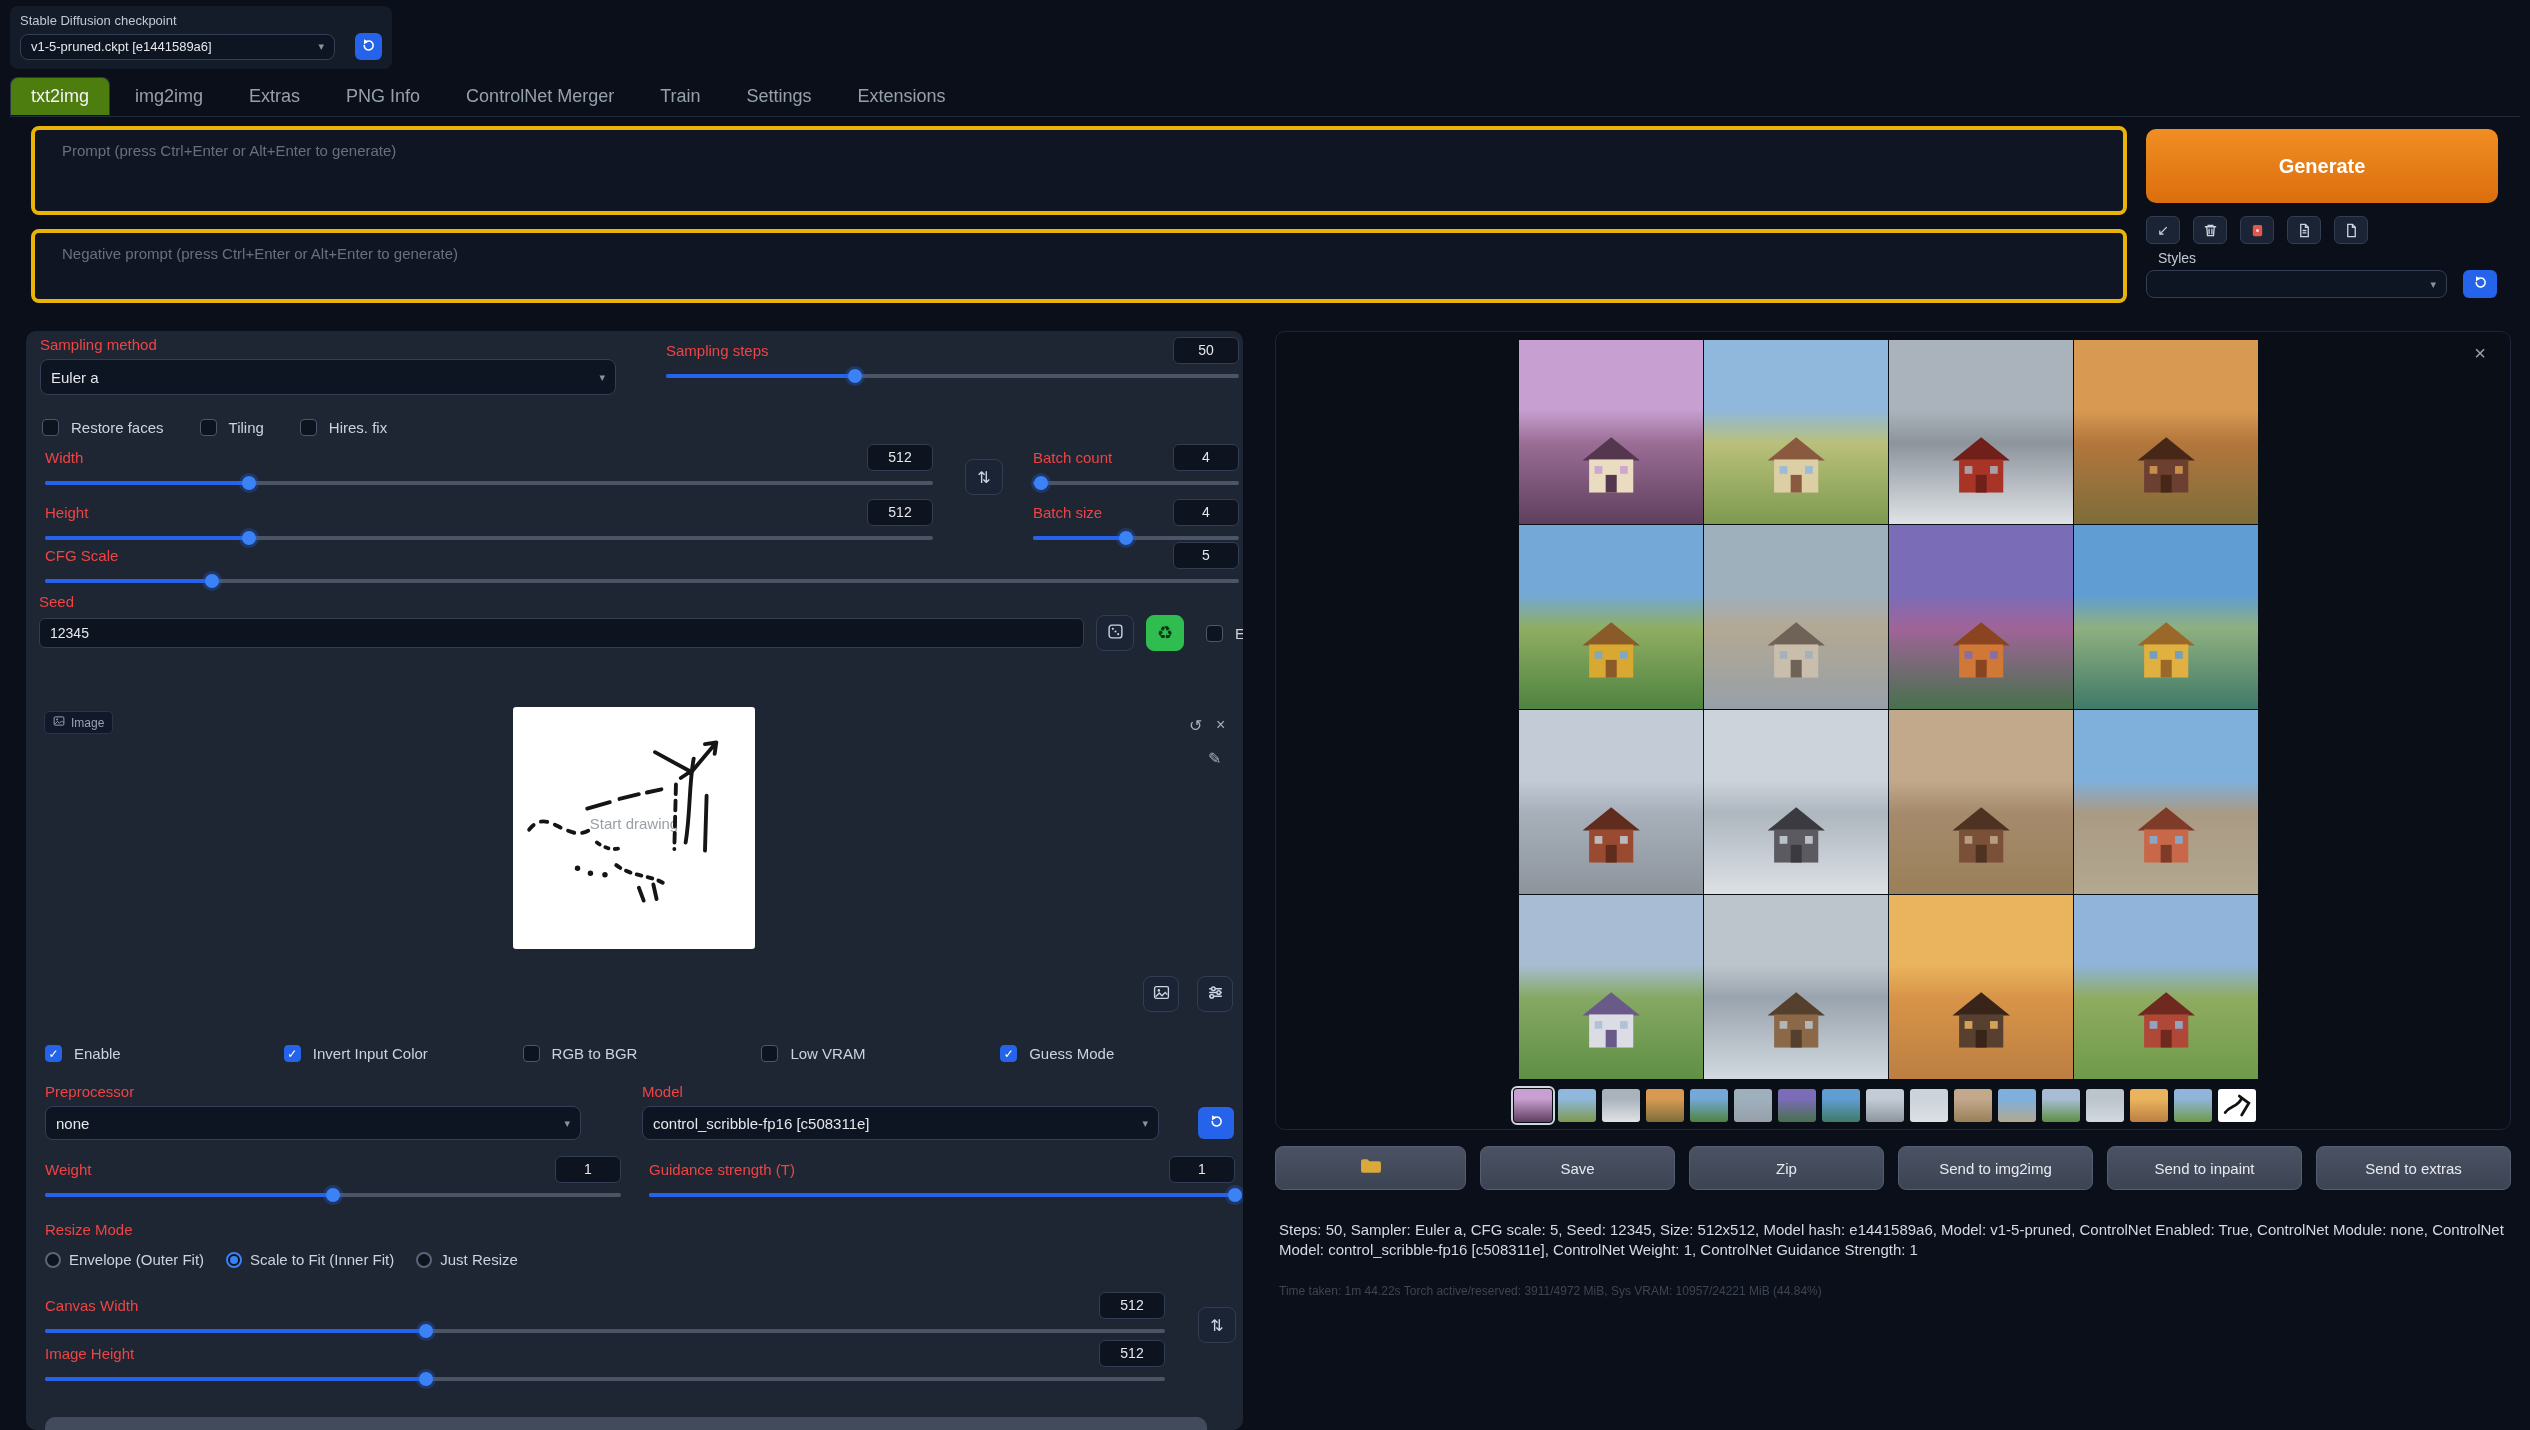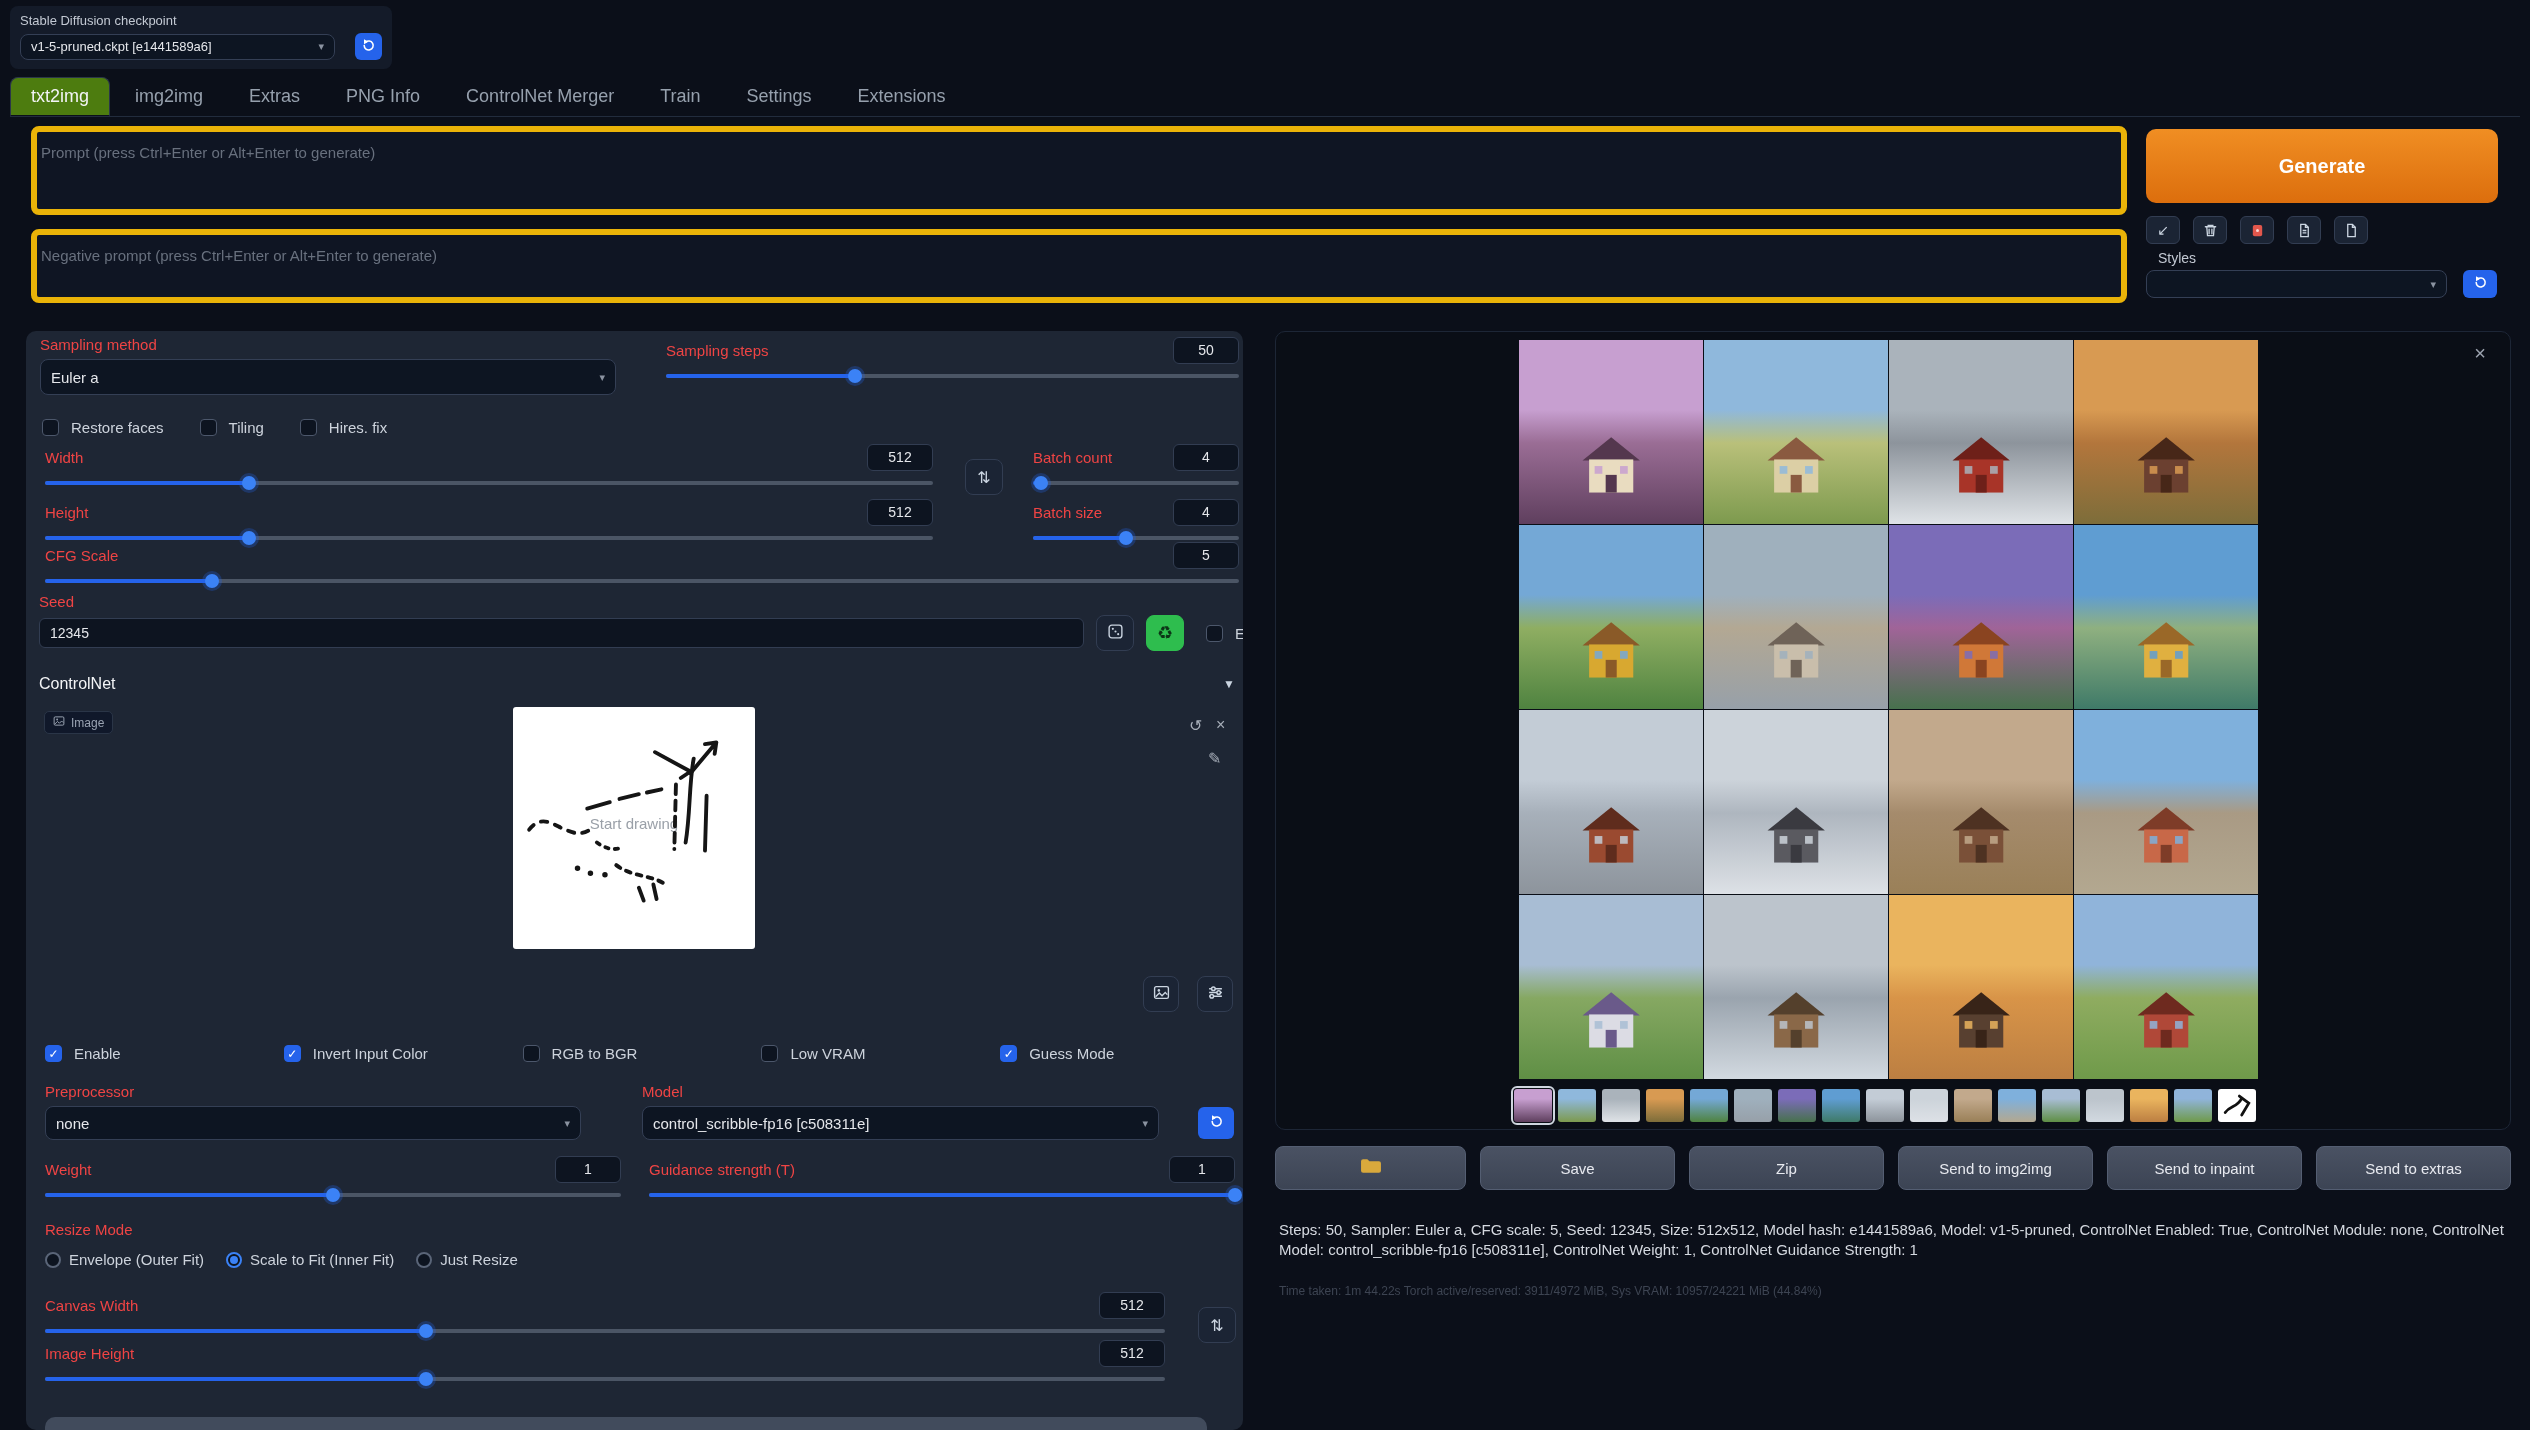--- a/index.html
+++ b/index.html
@@ -19,21 +19,21 @@
   .bluebtn{background:#2563eb;border-radius:6px;display:flex;align-items:center;justify-content:center;cursor:pointer}
   .bluebtn svg{width:15px;height:15px}
   #ckptRefresh{width:27px;height:27px}
 
   
   #tabnav{left:10px;top:77px;right:10px;display:flex;gap:4px;border-bottom:1px solid #222c3d;height:40px;position:absolute}
   .tab{padding:0 20px;line-height:37px;font-size:18px;color:#96a0ad;border:1px solid transparent;border-radius:8px 8px 0 0;cursor:pointer}
   .tab.active{color:#f3f4f6;border-color:#2b3649;border-bottom-color:#0b0f19;background:#4d7c0f}
 
   
-  textarea{background:#0f1523;border:6px solid #eab308;border-radius:8px;color:#e5e7eb;padding:12px 4px;font-family:"Liberation Sans",sans-serif;font-size:15px;resize:none;outline:none}
+  textarea{background:#0f1523;border:4px solid #eab308;border-radius:8px;color:#e5e7eb;padding:12px 27px;font-family:"Liberation Sans",sans-serif;font-size:15px;resize:none;outline:none}
   textarea::placeholder{color:#68707e}
   #promptTA{left:31px;top:126px;width:2096px;height:89px}
   #negTA{left:31px;top:229px;width:2096px;height:74px}
 
   
   #generateBtn{left:2146px;top:129px;width:352px;height:74px;border-radius:10px;background:linear-gradient(180deg,#f08e23,#dc6e0d);display:flex;align-items:center;justify-content:center;font-size:20px;font-weight:700;color:#fff;cursor:pointer}
   #toolRow{left:2146px;top:216px;display:flex;gap:13px}
   .toolbtn{width:34px;height:28px;background:#1b2434;border:1px solid #323d52;border-radius:6px;display:flex;align-items:center;justify-content:center;color:#cbd5e1;font-size:14px;cursor:pointer}
   .toolbtn svg{width:15px;height:15px}
   #stylesLabel{left:2158px;top:250px;font-size:14px;color:#c3c9d3}
@@ -278,24 +278,20 @@
         <div class="sqbtn" id="recycleBtn">
             <span>♻</span>
           </div>
         <div class="cbitem" style="margin-left:10px">
           <span class="cbox"></span>
           <span class="cblabel">Extra</span>
         </div>
       </div>
     </div>
 
-    <div class="abs" style="left:13px;top:344px;width:1196px;display:flex;justify-content:space-between;align-items:center">
-      <span style="font-size:16px;color:#f3f4f6">ControlNet</span>
-      <span style="font-size:12px;color:#cbd5e1">▼</span>
-    </div>
 
     <div class="abs" id="cnChip">
       <span class="js-image-icon"><svg viewBox="0 0 16 16" fill="none" stroke="currentColor" stroke-width="1.3">
             <rect x="1.5" y="2.5" width="13" height="11" rx="1.5"></rect>
             <circle cx="5.5" cy="6" r="1.2" fill="currentColor" stroke="none"></circle>
             <path d="M2.5 12l3.5-3.5 2.5 2.5 3-3 2 2"></path>
           </svg></span>
       <span>Image</span>
     </div>
 

